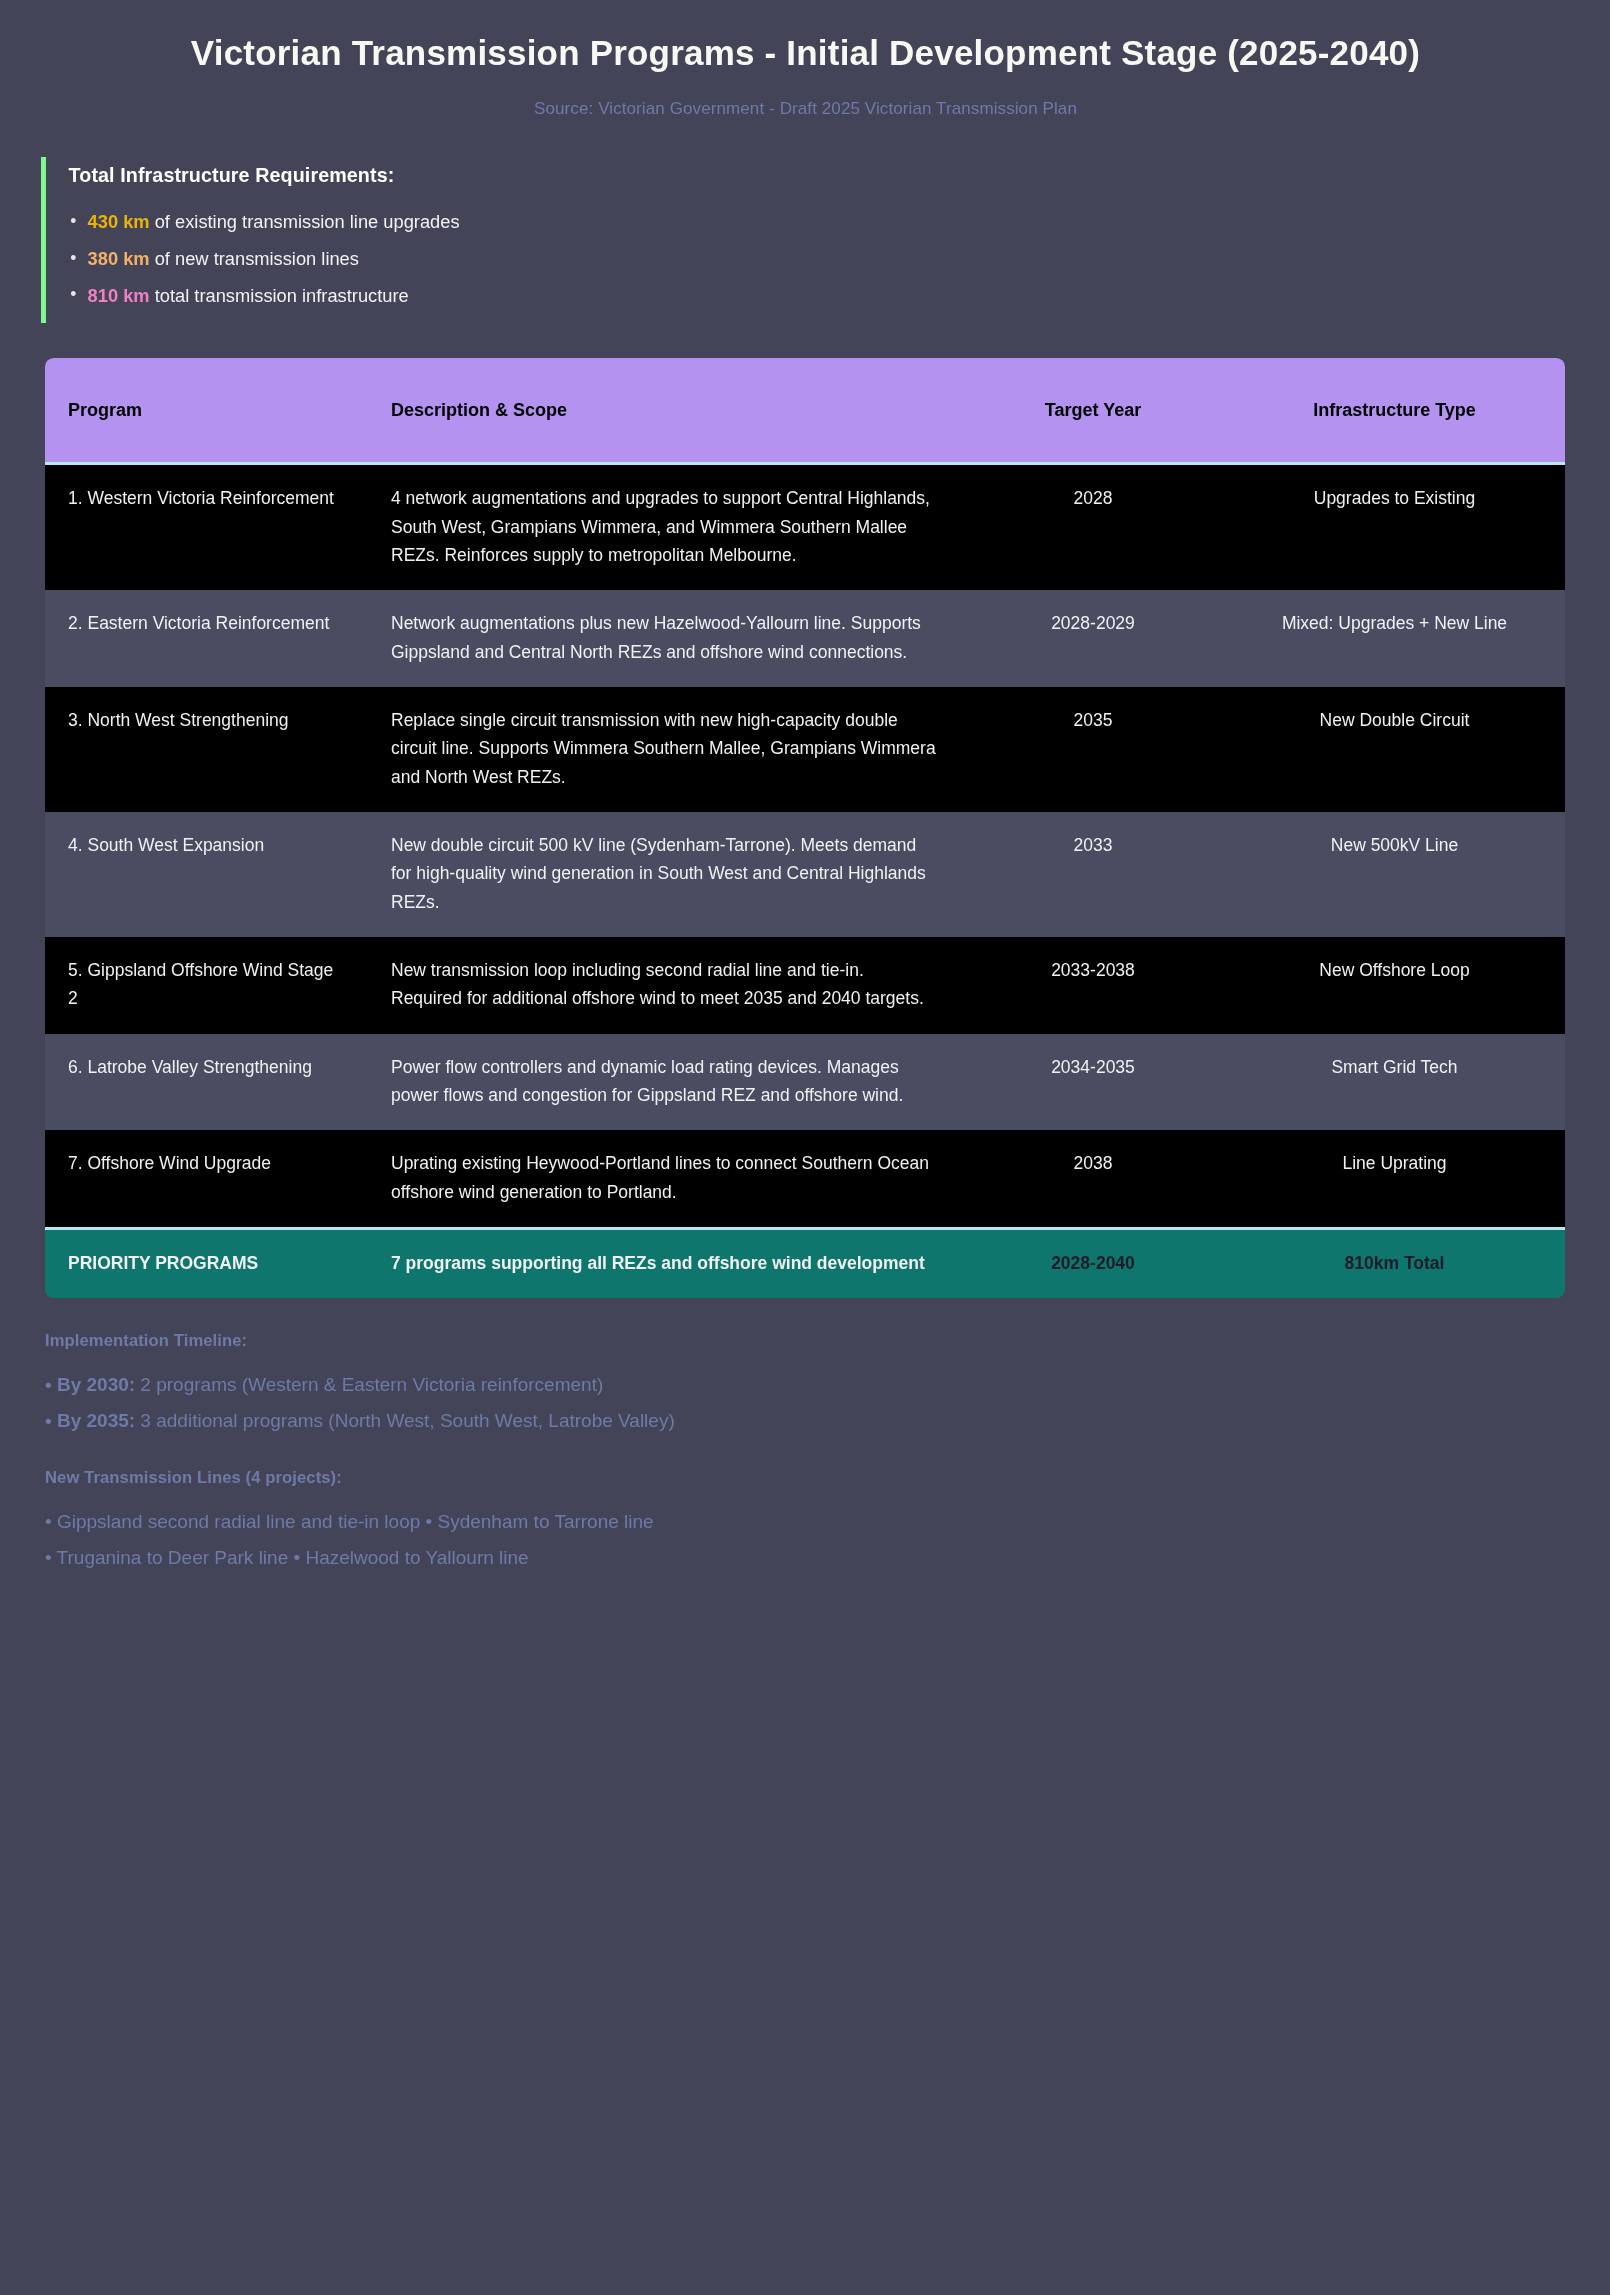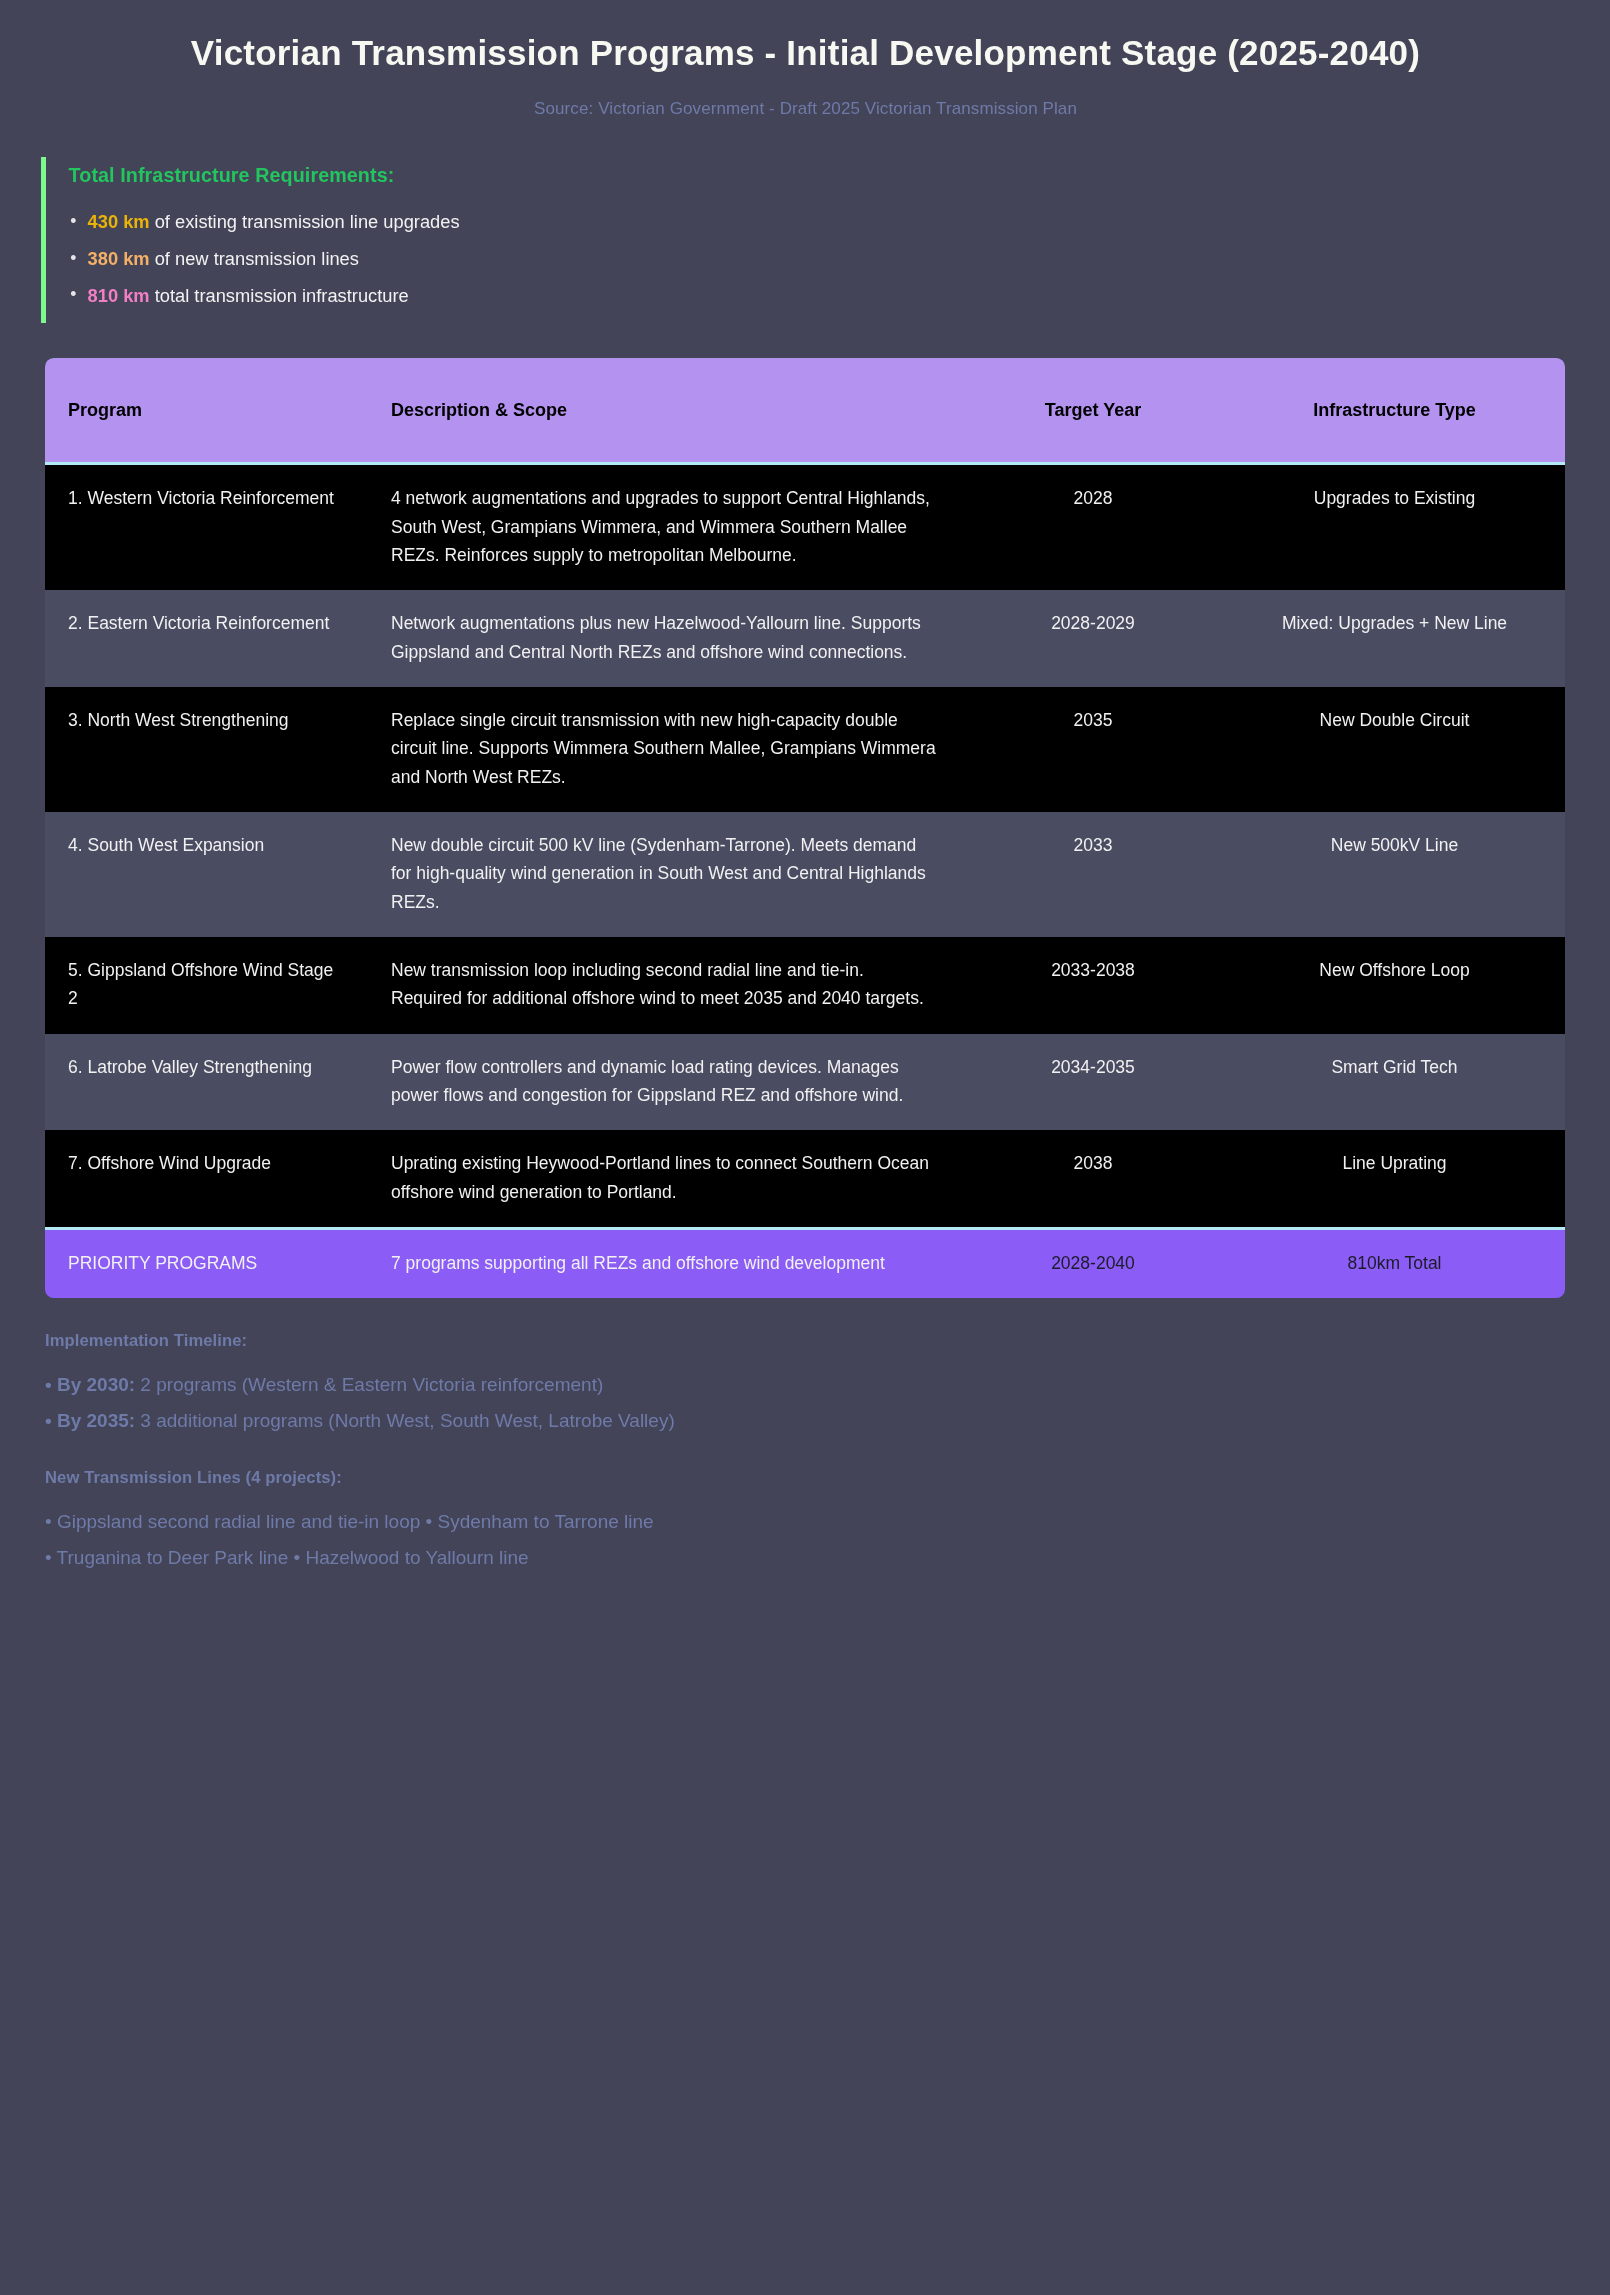--- a/index.html
+++ b/index.html
@@ -38,21 +38,21 @@
   .summary-box {
     margin-top: 38px;
     margin-left: -4.4px;
     border-left: 5.2px solid #7ef78f;
     padding: 7px 0 8.7px 23px;
   }
 
   .summary-title {
     font-size: 19.7px;
     font-weight: bold;
-    color: #22c55e;
+    color: #ffffff;
     margin-bottom: 17.5px;
     letter-spacing: 0.1px;
   }
 
   .summary-list { list-style: none; }
 
   .summary-list li {
     font-size: 18.3px;
     color: #f2f2f2;
     line-height: 1.0;
@@ -120,23 +120,23 @@
     text-align: center;
     color: #6ef28a;
     font-weight: normal;
   }
   td.cell-type {
     text-align: center;
     color: #f4b066;
   }
 
   tr.total-row td {
-    background: #8b5cf6;
+    background: #0f766e;
     color: #1c1c28;
-    font-weight: normal;
+    font-weight: bold;
     font-size: 18px;
     border-top: 3.5px solid #b3eaf5;
     padding: 31px 23px 33px 23px;
   }
   tr.total-row td.cell-year,
   tr.total-row td.cell-type { color: #1c1c28; }
 
   
   .footer { margin-top: 33px; }
 

